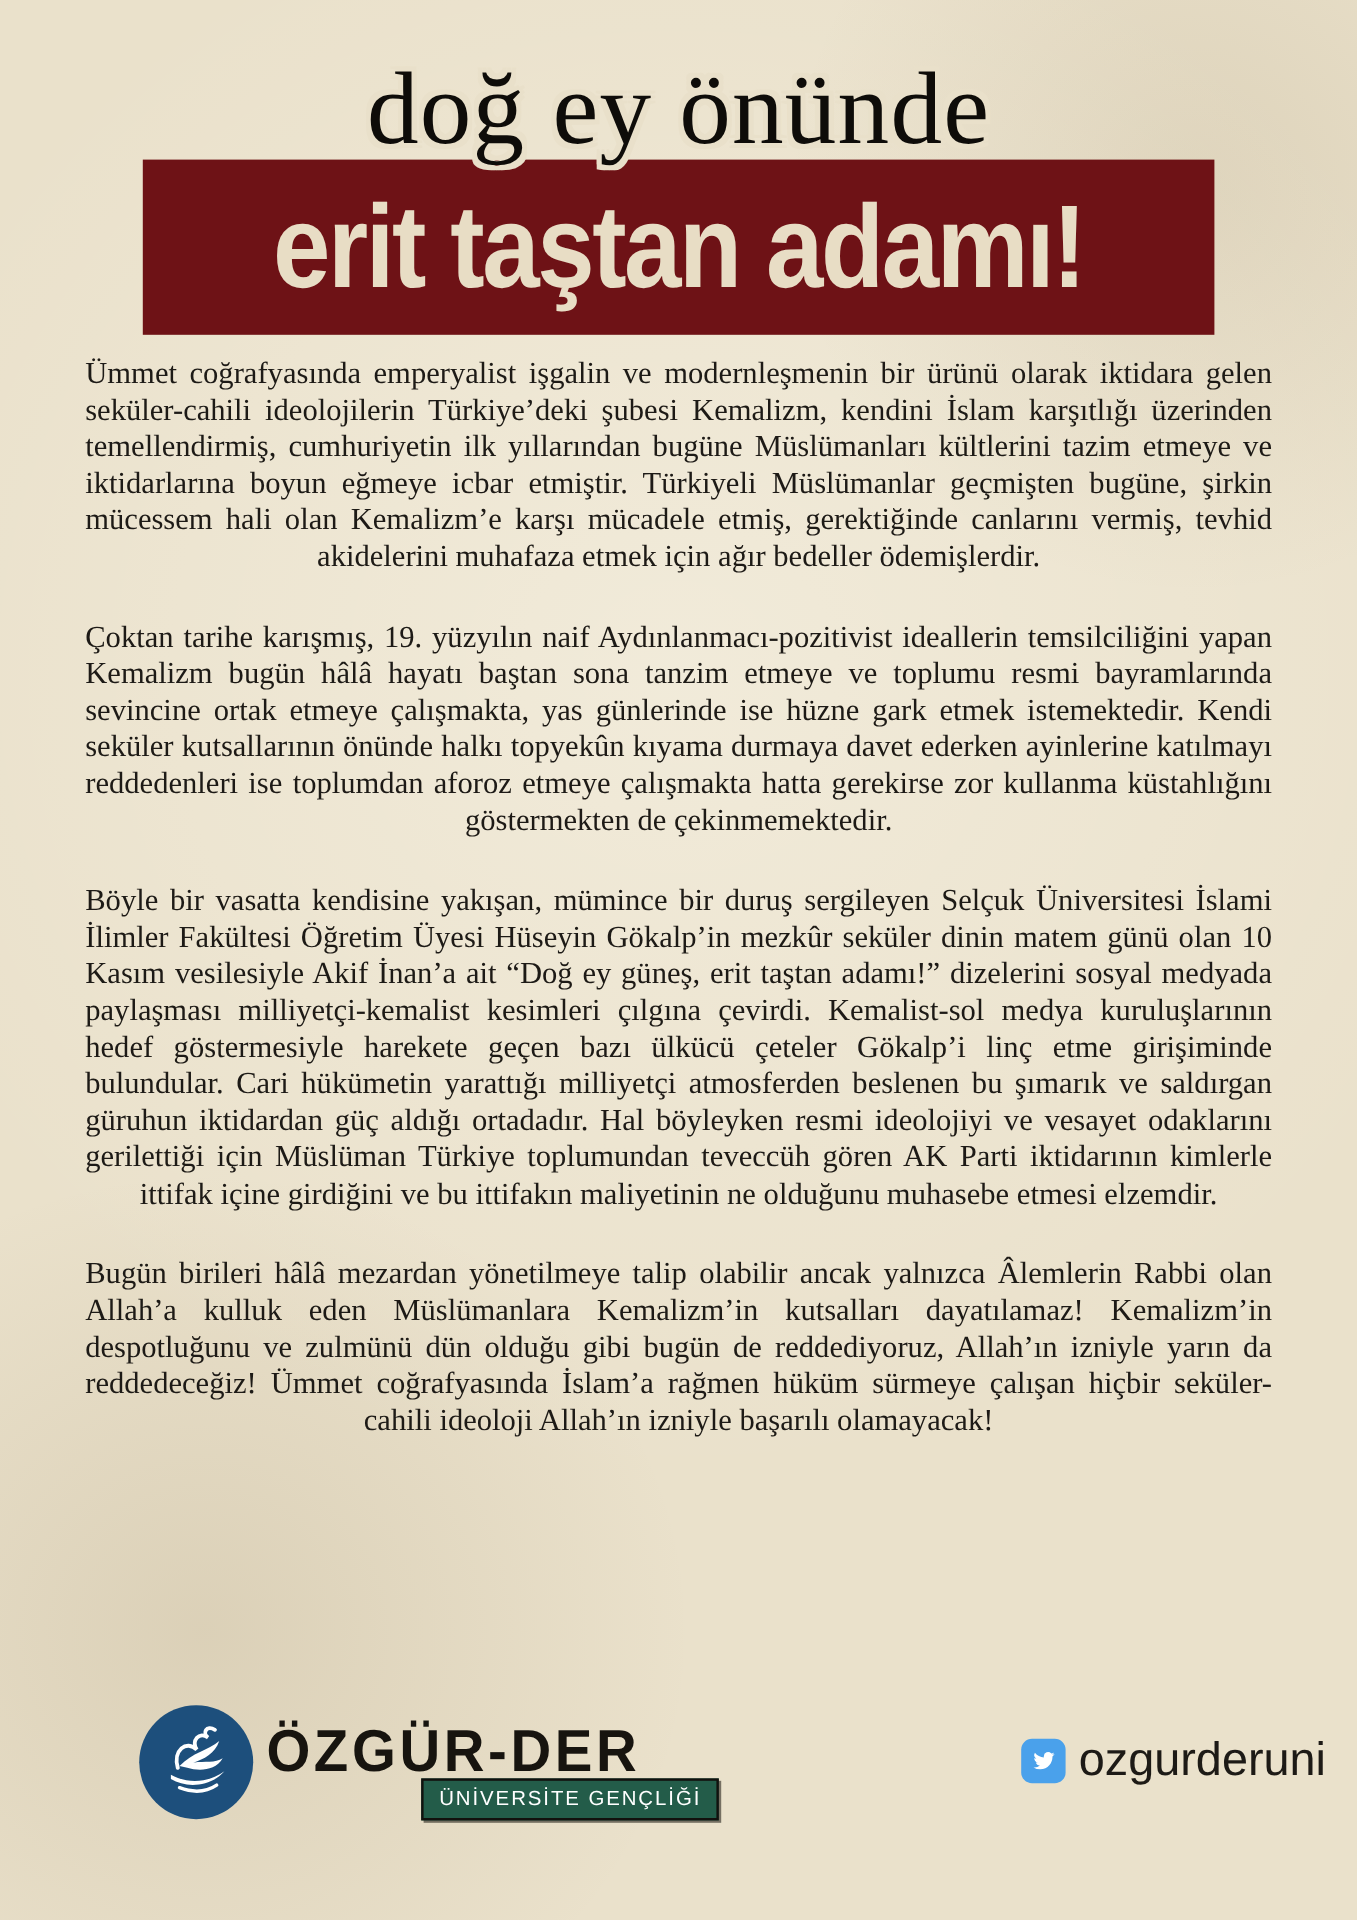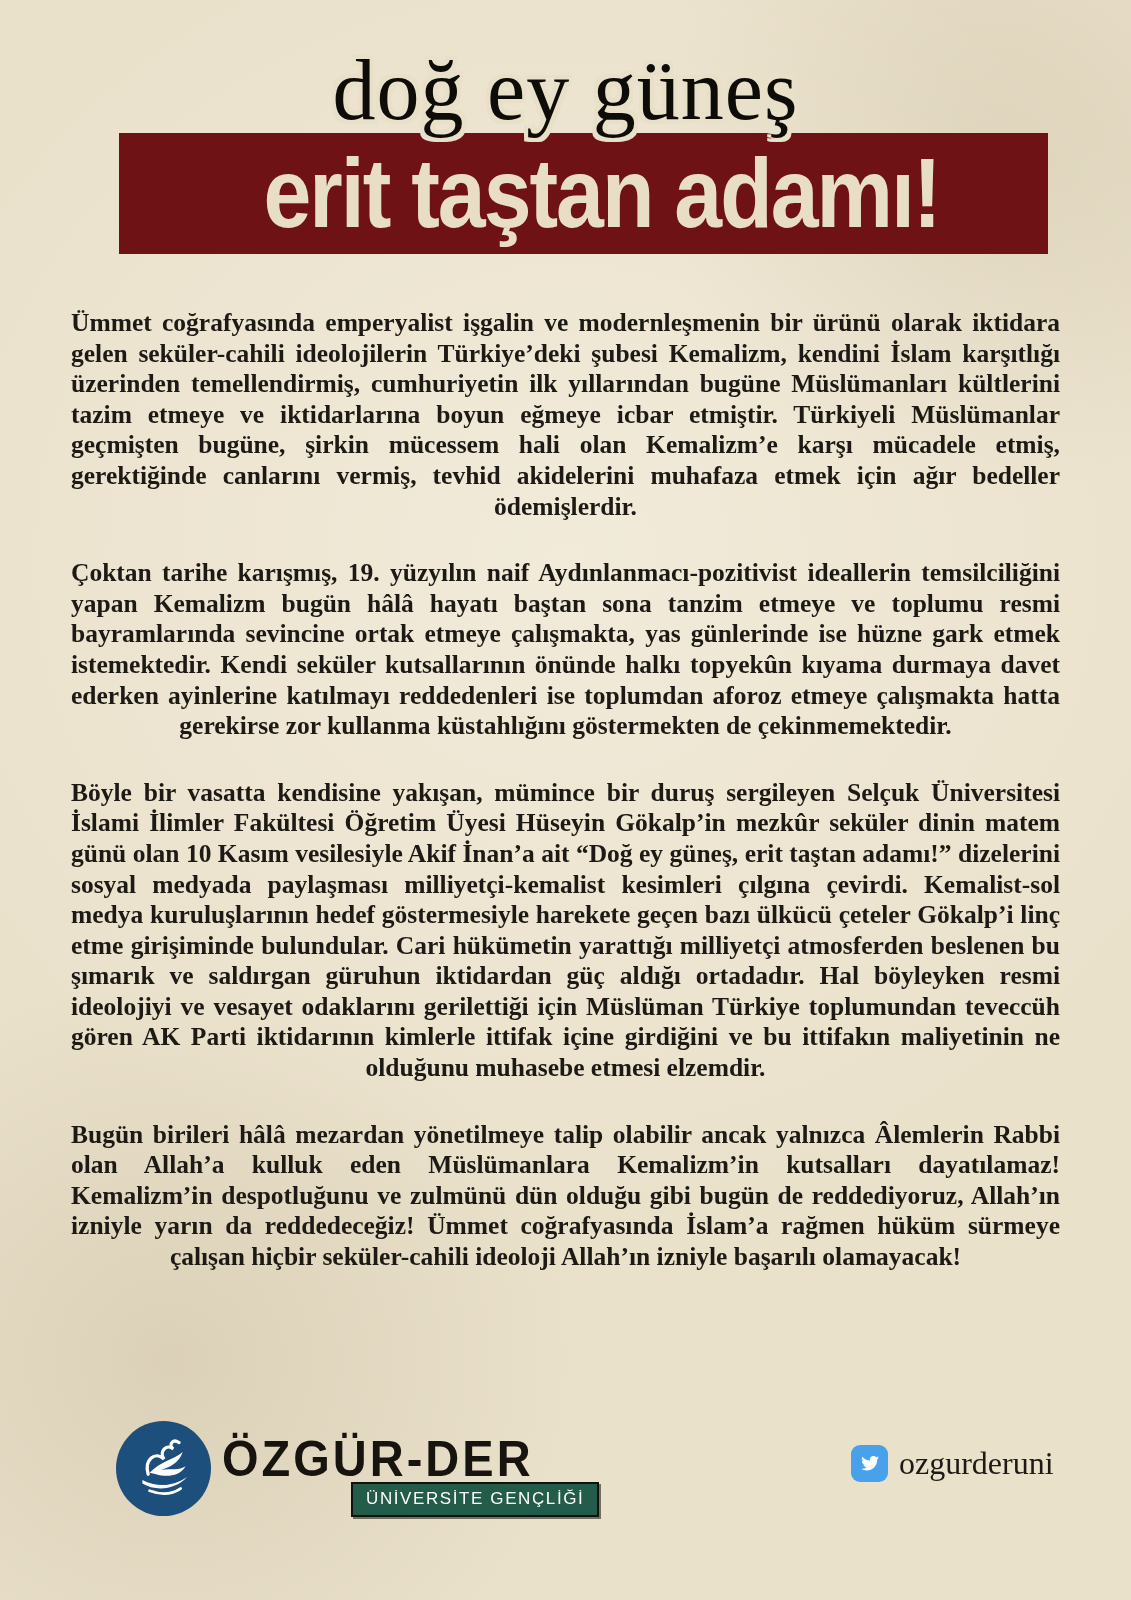--- a/index.html
+++ b/index.html
@@ -31,27 +31,26 @@
     letter-spacing: 1px;
     text-shadow:
       -4px -4px 0 #e9e0ca,  4px -4px 0 #e9e0ca,
       -4px  4px 0 #e9e0ca,  4px  4px 0 #e9e0ca,
        0   -4px 0 #e9e0ca,  0    4px 0 #e9e0ca,
       -4px  0   0 #e9e0ca,  4px  0   0 #e9e0ca;
   }
   .banner {
     position: absolute;
     top: 133px; left: 119px;
-    width: 893px; height: 121px;
+    width: 893px; height: 146px;
     background: #6e1216;
     z-index: 1;
     display: flex;
     align-items: center;
     justify-content: center;
-    padding-left: 36px;
   }
   .banner-text {
     font-family: "Liberation Sans", sans-serif;
     font-weight: 700;
     font-size: 86px;
     letter-spacing: -2px;
     color: #e8ddc5;
     transform: scaleY(1.14);
     white-space: nowrap;
   }
@@ -61,24 +60,23 @@
     position: absolute;
     top: 296px;
     left: 71px;
     width: 989px;
     color: #1d1a16;
     font-family: "Liberation Serif", serif;
     font-size: 25.5px;
     line-height: 30.6px;
   }
   .body-block p {
-    margin: 12px 0 36px 0;
+    margin: 0 0 36px 0;
     text-align: justify;
     text-align-last: center;
-    font-weight: bold;
   }
   .body-block p.quote {
     text-align: center;
     margin-top: 2px;
     font-size: 26px;
   }
 
   
   .logo-circle {
     position: absolute;
@@ -124,31 +122,31 @@
   }
   .twitter-icon-box {
     width: 37px; height: 37px;
     border-radius: 9px;
     background: #4aa1eb;
     display: flex;
     align-items: center;
     justify-content: center;
   }
   .twitter-handle {
-    font-family: Liberation Serif, serif;
-    font-size: 32px;
+    font-family: Liberation Sans, sans-serif;
+    font-size: 39px;
     color: #1d1a16;
   }
 </style>
 </head>
 <body>
 
 <div id="page">
 
-  <div class="title-line1">doğ ey güneş</div>
+  <div class="title-line1">doğ ey önünde</div>
 
   <div class="banner">
     <span class="banner-text">erit taştan adamı!</span>
   </div>
 
   <div class="body-block">
     <p>Ümmet coğrafyasında emperyalist işgalin ve modernleşmenin bir ürünü olarak iktidara gelen seküler-cahili ideolojilerin Türkiye’deki şubesi Kemalizm, kendini İslam karşıtlığı üzerinden temellendirmiş, cumhuriyetin ilk yıllarından bugüne Müslümanları kültlerini tazim etmeye ve iktidarlarına boyun eğmeye icbar etmiştir. Türkiyeli Müslümanlar geçmişten bugüne, şirkin mücessem hali olan Kemalizm’e karşı mücadele etmiş, gerektiğinde canlarını vermiş, tevhid akidelerini muhafaza etmek için ağır bedeller ödemişlerdir.</p>
     <p>Çoktan tarihe karışmış, 19. yüzyılın naif Aydınlanmacı-pozitivist ideallerin temsilciliğini yapan Kemalizm bugün hâlâ hayatı baştan sona tanzim etmeye ve toplumu resmi bayramlarında sevincine ortak etmeye çalışmakta, yas günlerinde ise hüzne gark etmek istemektedir. Kendi seküler kutsallarının önünde halkı topyekûn kıyama durmaya davet ederken ayinlerine katılmayı reddedenleri ise toplumdan aforoz etmeye çalışmakta hatta gerekirse zor kullanma küstahlığını göstermekten de çekinmemektedir.</p>
     <p>Böyle bir vasatta kendisine yakışan, mümince bir duruş sergileyen Selçuk Üniversitesi İslami İlimler Fakültesi Öğretim Üyesi Hüseyin Gökalp’in mezkûr seküler dinin matem günü olan 10 Kasım vesilesiyle Akif İnan’a ait “Doğ ey güneş, erit taştan adamı!” dizelerini sosyal medyada paylaşması milliyetçi-kemalist kesimleri çılgına çevirdi. Kemalist-sol medya kuruluşlarının hedef göstermesiyle harekete geçen bazı ülkücü çeteler Gökalp’i linç etme girişiminde bulundular. Cari hükümetin yarattığı milliyetçi atmosferden beslenen bu şımarık ve saldırgan güruhun iktidardan güç aldığı ortadadır. Hal böyleyken resmi ideolojiyi ve vesayet odaklarını gerilettiği için Müslüman Türkiye toplumundan teveccüh gören AK Parti iktidarının kimlerle ittifak içine girdiğini ve bu ittifakın maliyetinin ne olduğunu muhasebe etmesi elzemdir.</p>
     <p>Bugün birileri hâlâ mezardan yönetilmeye talip olabilir ancak yalnızca Âlemlerin Rabbi olan Allah’a kulluk eden Müslümanlara Kemalizm’in kutsalları dayatılamaz! Kemalizm’in despotluğunu ve zulmünü dün olduğu gibi bugün de reddediyoruz, Allah’ın izniyle yarın da reddedeceğiz! Ümmet coğrafyasında İslam’a rağmen hüküm sürmeye çalışan hiçbir seküler-cahili ideoloji Allah’ın izniyle başarılı olamayacak!</p>

